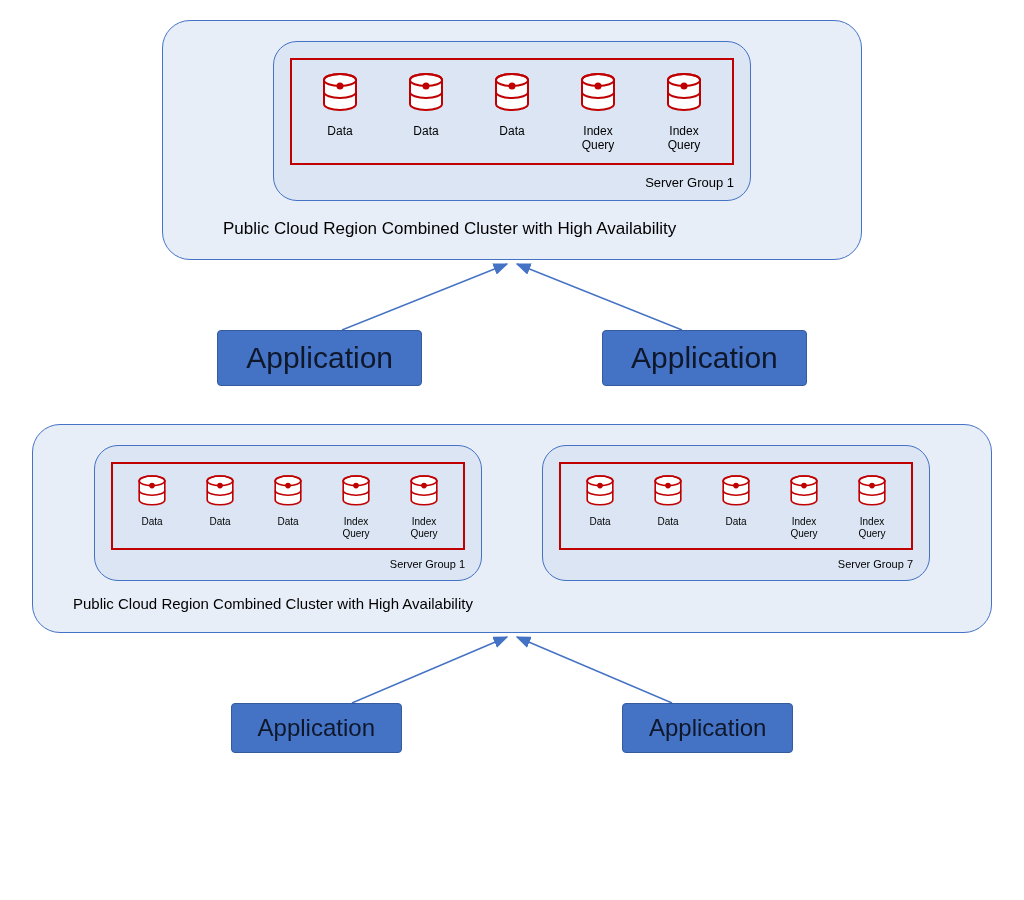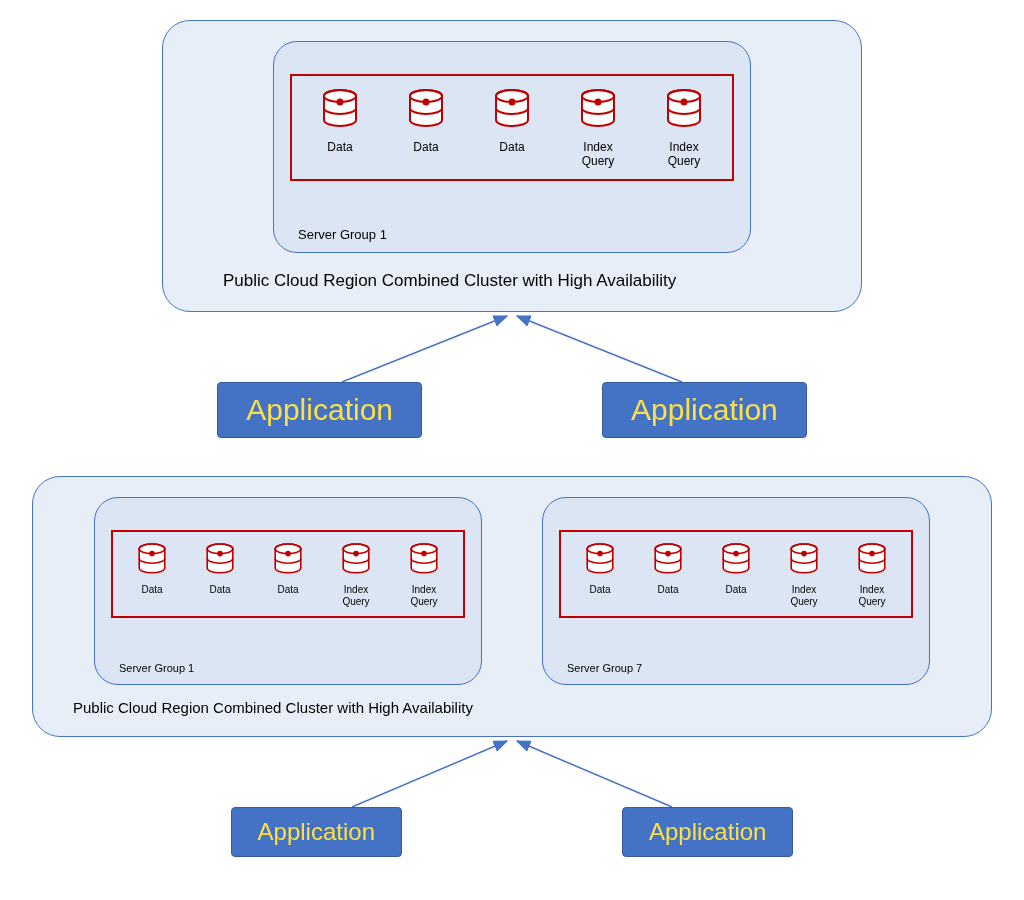--- a/index.html
+++ b/index.html
@@ -32,26 +32,25 @@
     display: flex;
     flex-direction: row;
     gap: 60px;
     justify-content: center;
     width: 100%;
   }
   .server-group {
     background: #dbe5f4;
     border: 1.5px solid #4472c4;
     border-radius: 24px;
-    padding: 32px 16px 10px 16px;
-    display: flex;
-    flex-direction: column;
-    align-items: flex-start;
+    padding: 16px 16px 10px 16px;
+    display: flex;
+    flex-direction: column;
+    align-items: flex-end;
     box-sizing: border-box;
-    gap: 36px;
   }
   .nodes-box {
     border: 2.5px solid #c00000;
     background: transparent;
     padding: 12px 18px 10px 18px;
     display: flex;
     flex-direction: row;
     gap: 26px;
     align-items: flex-start;
     justify-content: center;
@@ -103,21 +102,21 @@
   .apps-row {
     display: flex;
     flex-direction: row;
     justify-content: center;
     gap: 180px;
     margin-bottom: 28px;
   }
   .apps-row.small { gap: 220px; margin-bottom: 0; }
   .app-box {
     background: #4472c4;
-    color: #fde047;
+    color: #0f172a;
     font-size: 30px;
     border-radius: 4px;
     padding: 10px 28px;
     text-align: center;
     border: 1px solid #365a9e;
   }
   .app-box.small {
     font-size: 24px;
     padding: 10px 26px;
   }

